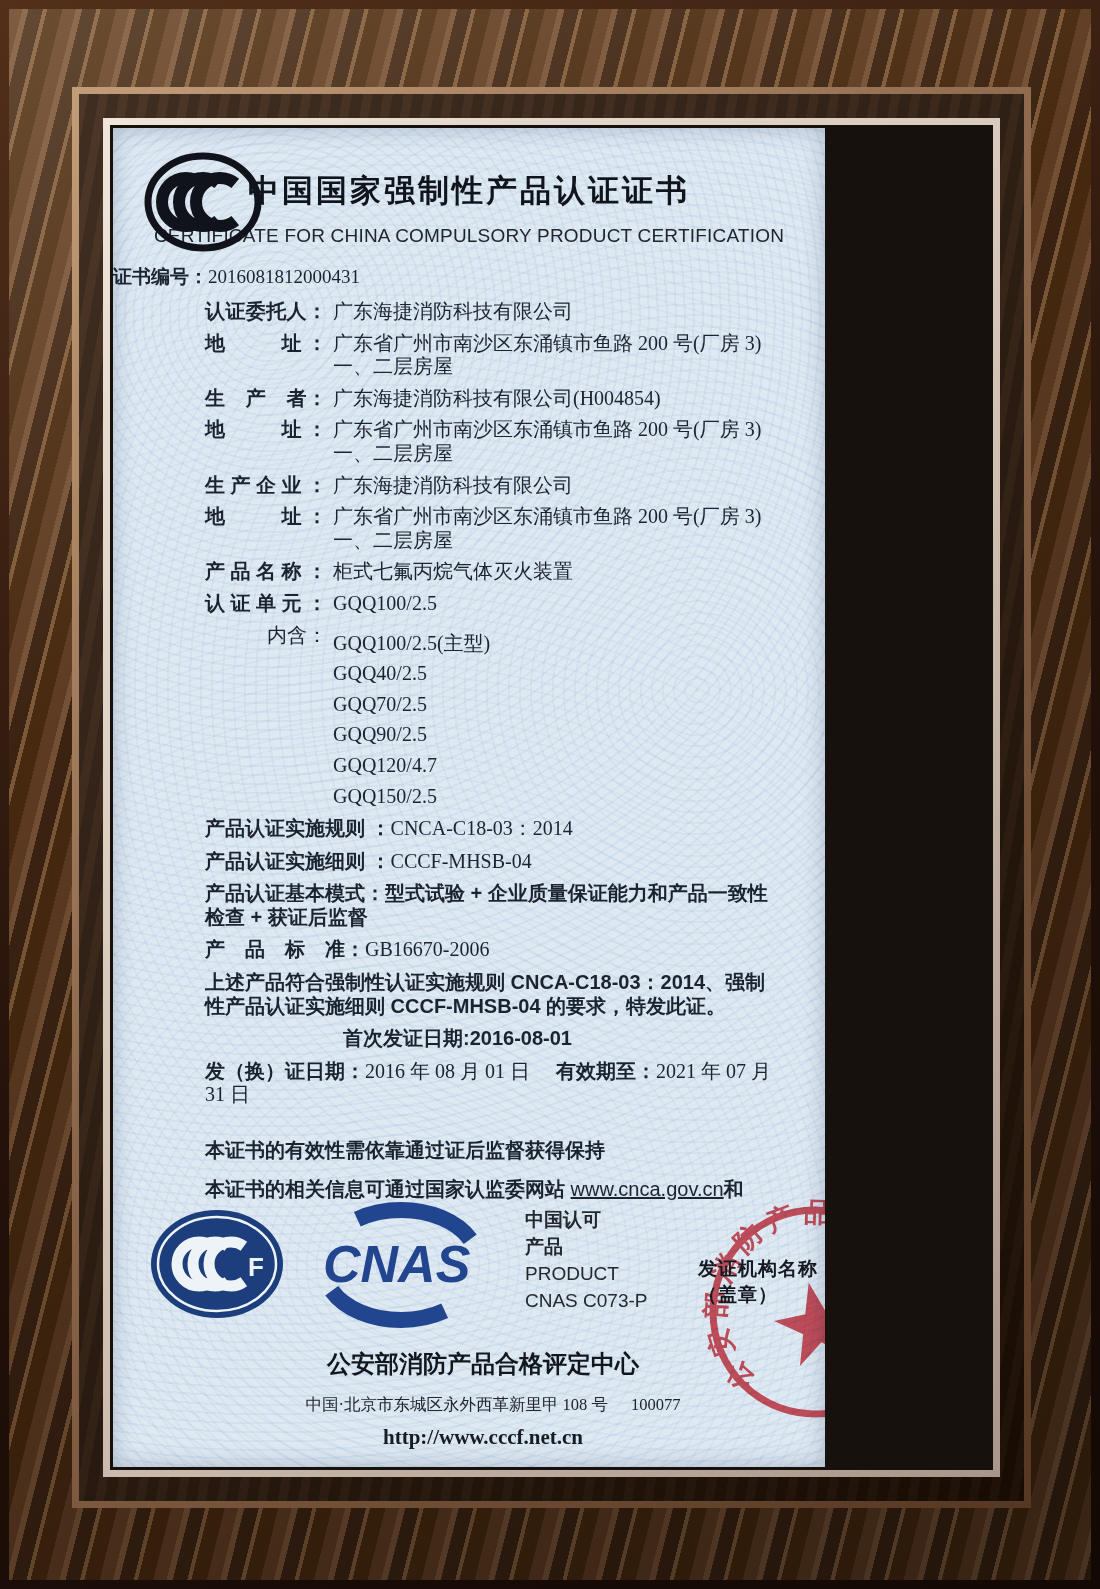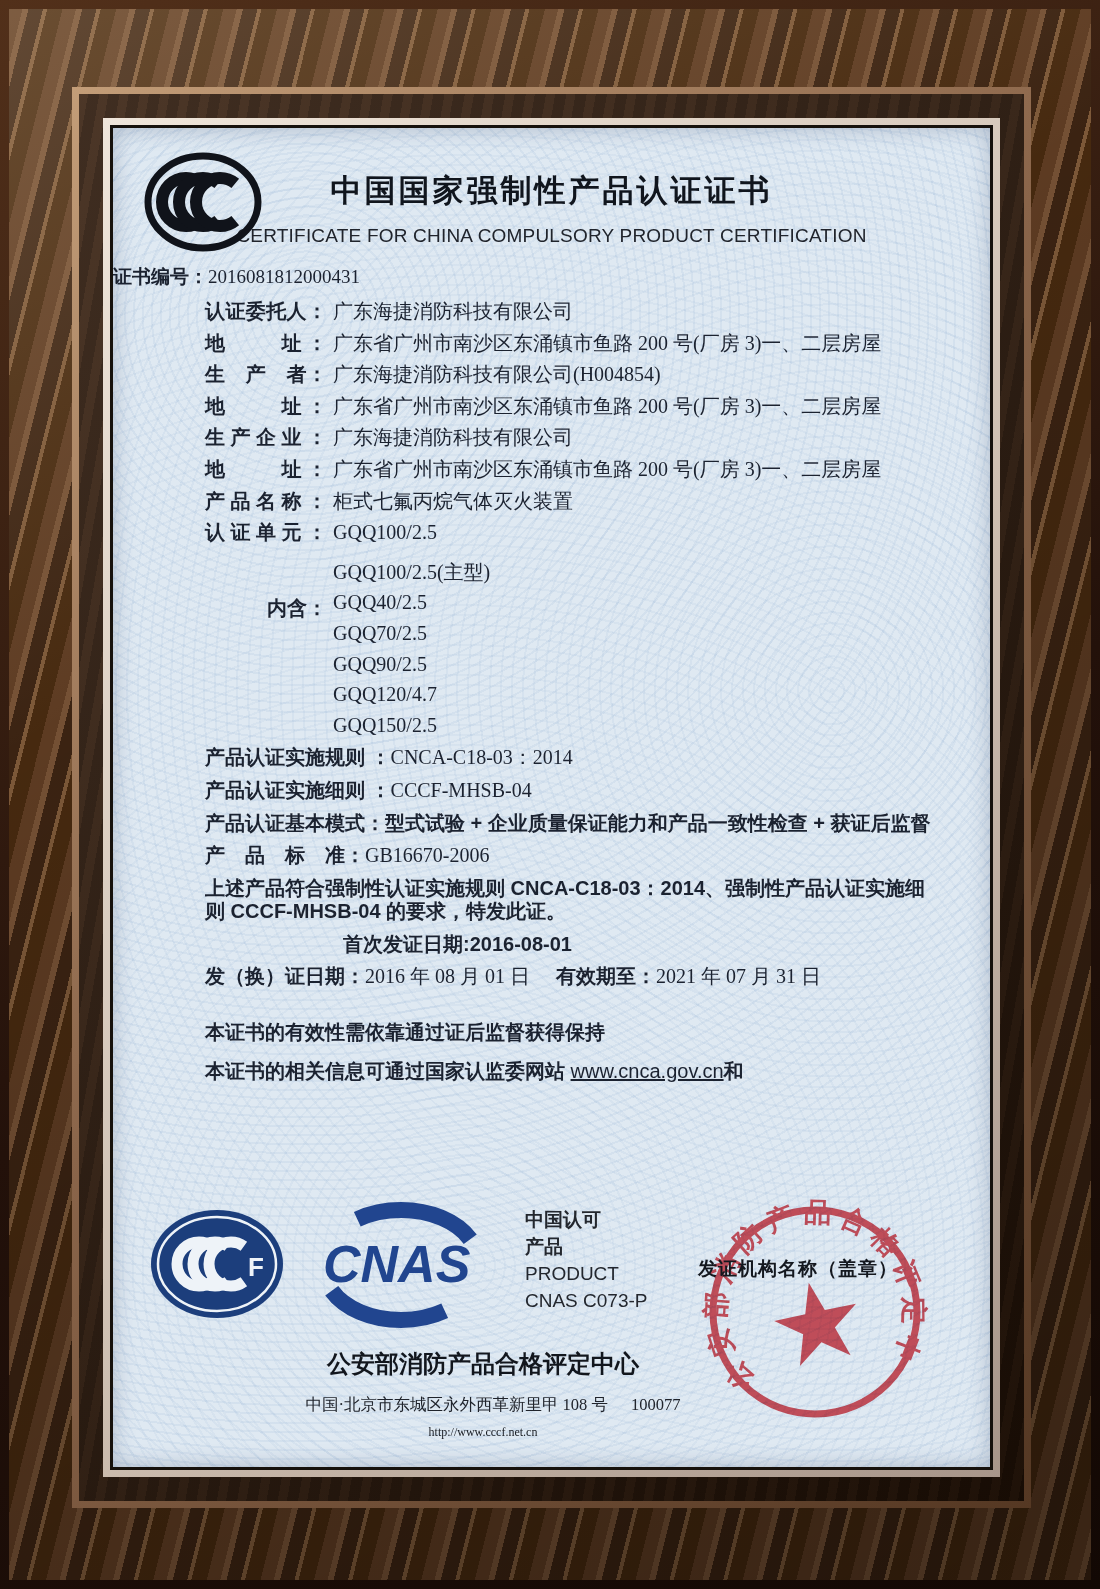--- a/index.html
+++ b/index.html
@@ -15,40 +15,40 @@
   .f3{width:100%;height:100%;box-sizing:border-box;padding:7px;
       background:linear-gradient(135deg,#c39d78,#8a654a 45%,#553823);}
   .f4{width:100%;height:100%;box-sizing:border-box;padding:24px;
       background:
         linear-gradient(135deg,rgba(255,255,255,.10),rgba(0,0,0,.45)),
         repeating-linear-gradient(100deg,#38200f 0 9px,#2a1608 9px 20px);}
   .f5{width:100%;height:100%;box-sizing:border-box;padding:7px;
       background:linear-gradient(135deg,#efe5da,#cfc0b2 55%,#a8968a);}
   .f6{width:100%;height:100%;box-sizing:border-box;padding:3px;background:#16110c;}
   
-  .paper{position:relative;width:877px;height:1339px;overflow:hidden;color:#1b2230;
+  .paper{position:relative;width:712px;height:1339px;overflow:hidden;color:#1b2230;
       background-color:#dfe9f2;
       background-image:
         repeating-radial-gradient(circle at 22% 14%,rgba(130,165,205,.12) 0 2px,rgba(0,0,0,0) 2px 9px),
         repeating-radial-gradient(circle at 82% 42%,rgba(130,165,205,.10) 0 2px,rgba(0,0,0,0) 2px 11px),
         repeating-radial-gradient(circle at 40% 85%,rgba(130,165,205,.09) 0 2px,rgba(0,0,0,0) 2px 10px);
       box-shadow:inset 0 0 22px rgba(35,55,90,.28);}
   .ccc-logo{position:absolute;left:26px;top:22px;}
   .title-cn{margin:42px 0 0 0;text-align:center;font-size:31px;font-weight:700;letter-spacing:3px;
       font-family:"Liberation Sans","DejaVu Sans",sans-serif;color:#10151d;}
   .title-en{margin-top:13px;text-align:center;font-size:19px;letter-spacing:.2px;
       font-family:"Liberation Sans","DejaVu Sans",sans-serif;color:#20242c;}
   .certno{margin-top:17px;text-align:left;padding-right:100px;font-size:19px;}
   .certno .k{font-weight:700;font-family:"Liberation Sans","DejaVu Sans",sans-serif;}
   .body{margin:10px 54px 0 92px;font-size:20px;line-height:1.18;}
   .row{display:flex;margin-top:8px;}
   .row .lbl{flex:0 0 122px;font-weight:700;text-align:justify;text-align-last:justify;
       font-family:"Liberation Sans","DejaVu Sans",sans-serif;padding-right:6px;}
   .row .val{flex:1;}
-  .row-inner .lbl{text-align-last:right;font-weight:700;margin-top:44px;}
+  .row-inner .lbl{text-align-last:right;font-weight:400;}
   .models div{margin-top:7px;}
   .models div:first-child{margin-top:8px;}
   .line{margin-top:9px;}
   .b{font-weight:700;font-family:"Liberation Sans","DejaVu Sans",sans-serif;}
   .first-issue{margin-top:9px;padding-left:138px;}
   .gap{display:inline-block;width:26px;}
   .notes{margin-top:24px;font-weight:700;font-size:20px;line-height:39px;
       font-family:"Liberation Sans","DejaVu Sans",sans-serif;}
   .u{text-decoration:underline;font-weight:400;}
   
@@ -57,21 +57,21 @@
   .accred{position:absolute;left:412px;top:1078px;font-size:19px;line-height:27px;
       font-family:"Liberation Sans","DejaVu Sans",sans-serif;color:#23272e;}
   .accred .cnbold{font-weight:700;}
   .stamp{position:absolute;left:578px;top:1052px;mix-blend-mode:multiply;opacity:.88;}
   .issuer-label{position:absolute;left:585px;top:1128px;font-size:19px;font-weight:700;letter-spacing:1px;
       font-family:Liberation Sans, sans-serif;color:#14181f;z-index:3;}
   .footer-org{position:absolute;left:0;top:1220px;width:740px;text-align:center;font-size:24px;font-weight:700;
       font-family:"Liberation Sans","DejaVu Sans",sans-serif;color:#12161d;}
   .footer-addr{position:absolute;left:0;top:1266px;width:760px;text-align:center;font-size:16.5px;color:#20242c;}
   .footer-addr .pc{display:inline-block;margin-left:19px;}
-  .footer-url{position:absolute;left:0;top:1297px;width:740px;text-align:center;font-size:12px;font-weight:400;color:#171b22;}
+  .footer-url{position:absolute;left:0;top:1297px;width:740px;text-align:center;font-size:21px;font-weight:700;color:#171b22;}
 </style>
 </head>
 <body>
 
 <div class="scene">
  <div class="f1">
   <div class="f2">
    <div class="f3">
     <div class="f4">
      <div class="f5">

